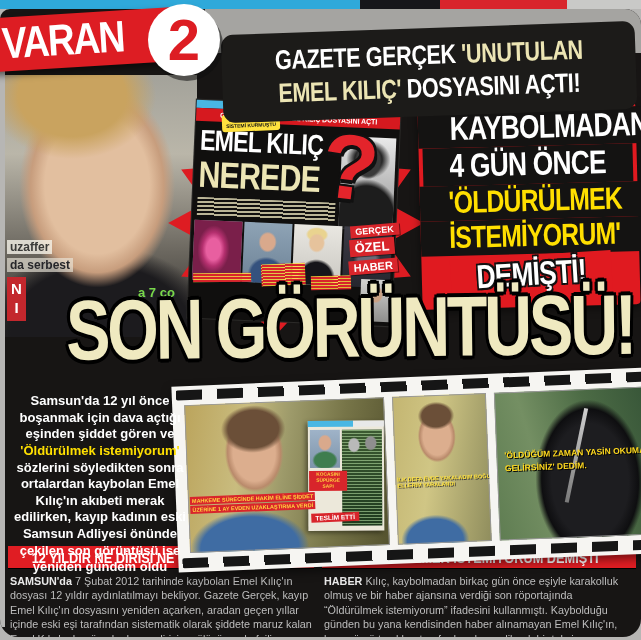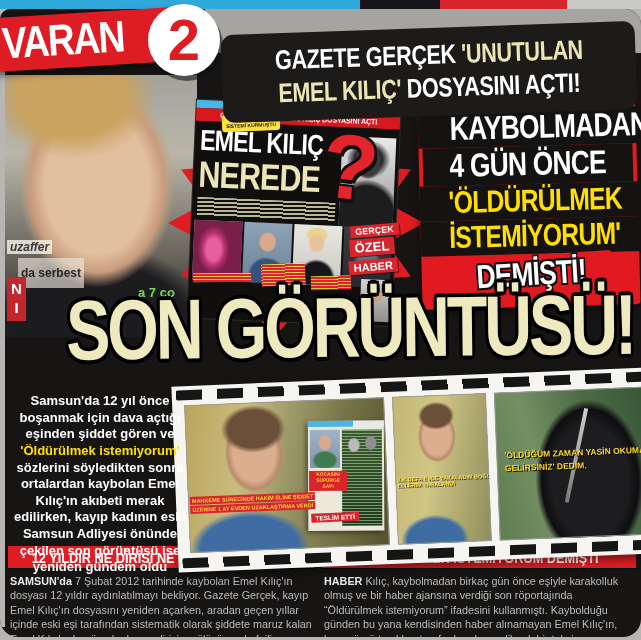--- a/index.html
+++ b/index.html
@@ -32,23 +32,23 @@
   .tb-y{color:#ece5b4;}
 
   
   .photo{position:absolute;left:5px;top:66px;width:192px;height:262px;z-index:1;overflow:hidden;
     background:
       radial-gradient(120px 90px at 35% 8%, #c9a35f 0 45%, transparent 70%),
       radial-gradient(95px 125px at 48% 42%, #e2bf9f 0 55%, #c79d7d 70%, transparent 82%),
       radial-gradient(150px 110px at 50% 98%, #1c1b1e 0 60%, transparent 78%),
       linear-gradient(180deg,#a3a29a 0%,#bab6a9 30%,#6a665e 68%,#2a2826 100%);}
   .frag1{position:absolute;left:2px;top:165px;background:rgba(245,242,232,.8);color:#3a3a38;
-         font-size:12px;font-weight:700;padding:0 3px;font-style:italic;}
-  .frag2{position:absolute;left:13px;top:183px;background:rgba(235,231,218,.65);color:#26262a;
-         font-size:12px;font-weight:800;padding:8px 3px;}
+         font-size:12px;font-weight:700;padding:0 3px;}
+  .frag2{position:absolute;left:2px;top:183px;background:rgba(235,231,218,.65);color:#26262a;
+         font-size:12px;font-weight:800;padding:0 3px;}
   .frag3{position:absolute;left:2px;top:202px;background:#c3272d;color:#fff;font-size:15px;font-weight:900;
          padding:3px 1px;writing-mode:vertical-rl;text-orientation:upright;letter-spacing:2px;}
   .frag4{position:absolute;left:133px;top:210px;color:#79d84a;font-size:13px;font-weight:800;
          text-shadow:1px 1px 0 #223;}
 
   
   .star{position:absolute;left:166px;top:88px;width:260px;height:252px;z-index:3;}
   .clip{position:absolute;left:192px;top:95px;width:204px;height:218px;background:#100f0e;
         transform:rotate(2.5deg);z-index:4;box-shadow:0 0 0 1px #2b2a28;}
   .clip-mast{position:absolute;left:0;top:0;right:0;height:8px;

